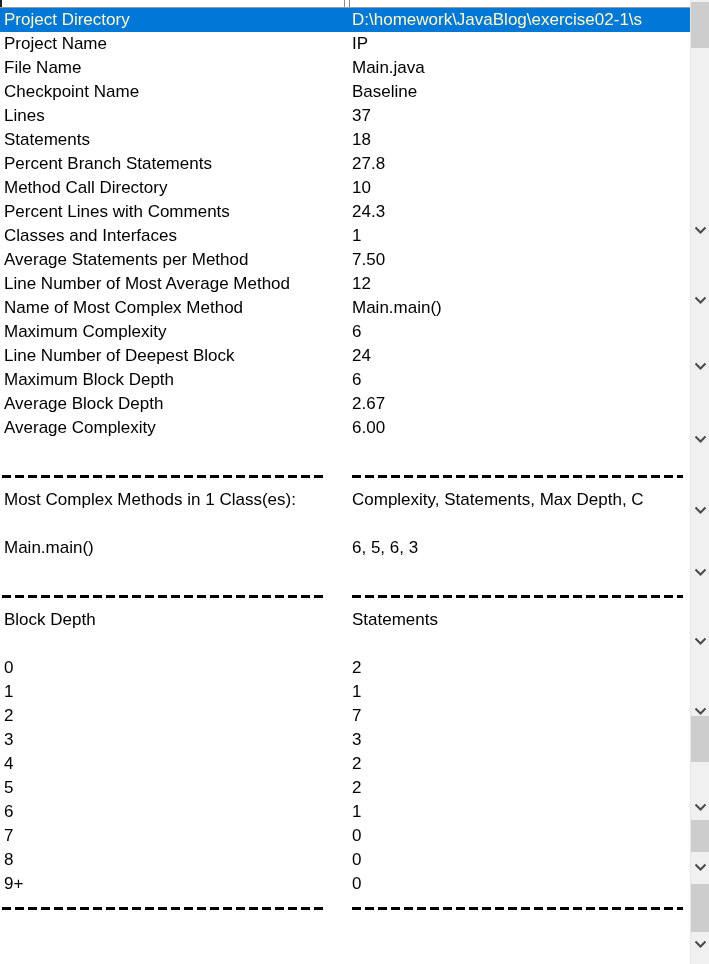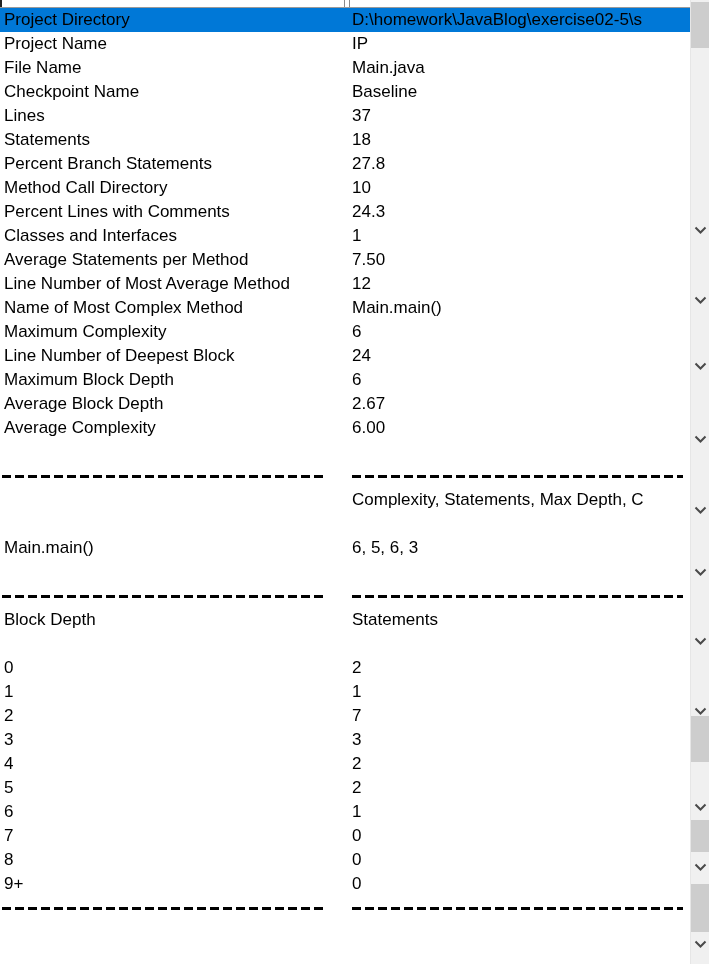--- a/index.html
+++ b/index.html
@@ -19,21 +19,21 @@
   }
   .col-divider{
     position:absolute;top:0;height:7px;width:4px;
     border-left:1px solid #8a8a8a;border-right:1px solid #8a8a8a;
   }
   
   .list{position:absolute;top:8px;left:0;width:690px;}
   .row{position:relative;height:24px;line-height:24px;white-space:nowrap;overflow:hidden;}
   .row .label{position:absolute;left:4px;top:0;}
   .row .value{position:absolute;left:352px;top:0;}
-  .row.selected{color:#000000;}
+  .row.selected{color:#fef9c3;}
   .sep{position:absolute;top:11px;height:3px;
     background:repeating-linear-gradient(90deg,#000 0 9px,transparent 9px 13px);}
   .sep.left{left:2px;width:322px;}
   .sep.right{left:352px;width:331px;}
   
   .scrollbar{
     position:absolute;top:0;right:0;width:19px;height:964px;
     background:#f0f0f0;border-left:1px solid #e6e6e6;box-sizing:border-box;
   }
   .scroll-thumb{position:absolute;left:0;width:19px;background:#cdcdcd;}
@@ -44,21 +44,21 @@
 <body>
 
 <div class="header-band">
   <div class="header-tick-left"></div>
   <div class="col-divider" id="col-divider" style="left: 344px;"></div>
 </div>
 
 <div class="list">
     <div class="row selected" style="background: rgb(0, 120, 215);">
       <span class="label">Project Directory</span>
-      <span class="value">D:\homework\JavaBlog\exercise02-5\s</span>
+      <span class="value">D:\homework\JavaBlog\exercise02-1\s</span>
     </div>
     <div class="row">
       <span class="label">Project Name</span>
       <span class="value">IP</span>
     </div>
     <div class="row">
       <span class="label">File Name</span>
       <span class="value">Main.java</span>
     </div>
     <div class="row">
@@ -120,20 +120,21 @@
     <div class="row">
       <span class="label">Average Complexity</span>
       <span class="value">6.00</span>
     </div>
     <div class="row"></div>
     <div class="row">
       <div class="sep left"></div>
       <div class="sep right"></div>
     </div>
     <div class="row">
+      <span class="label">Most Complex Methods in 1 Class(es):</span>
       <span class="value">Complexity, Statements, Max Depth, C</span>
     </div>
     <div class="row"></div>
     <div class="row">
       <span class="label">Main.main()</span>
       <span class="value">6, 5, 6, 3</span>
     </div>
     <div class="row"></div>
     <div class="row">
       <div class="sep left"></div>

